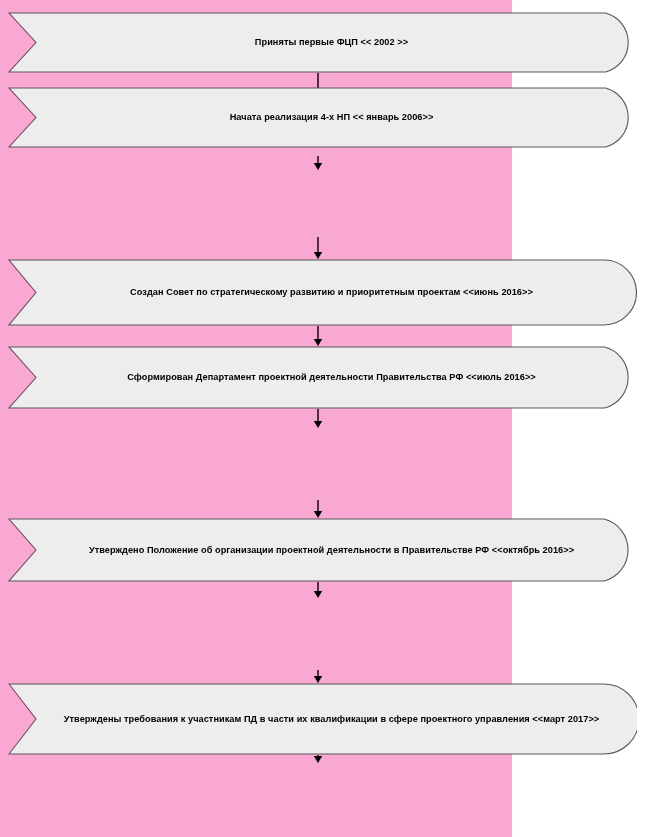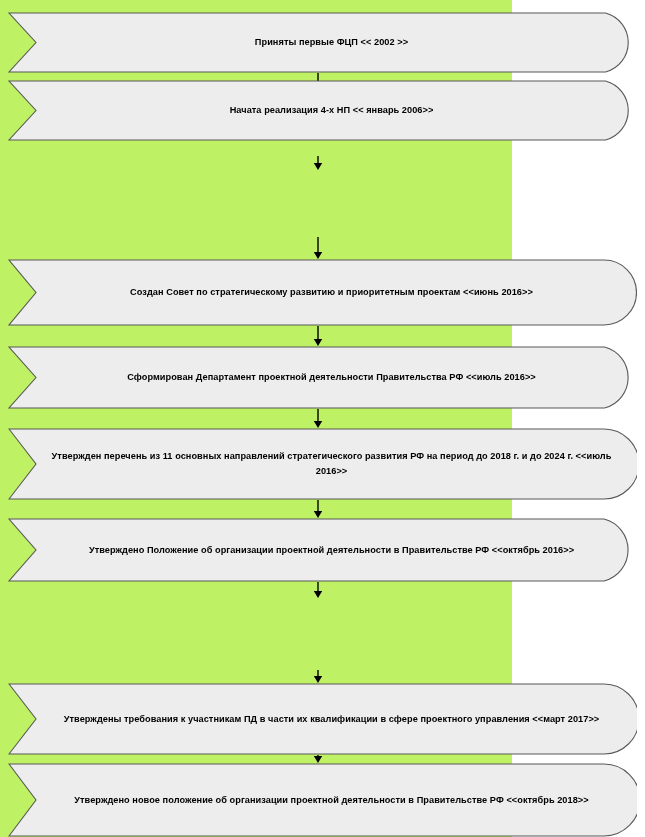--- a/index.html
+++ b/index.html
@@ -11,21 +11,21 @@
   body {
     width: 645px;
     height: 837px;
     overflow: hidden;
     font-family: "Liberation Sans", "DejaVu Sans", sans-serif;
   }
   #flow {
     position: relative;
     width: 512px;
     height: 837px;
-    background: #bef264;
+    background: #f9a8d4;
   }
   .step {
     position: relative;
     margin: 0 auto;
     width: 629px;
     display: block;
   }
   .step-svg {
     position: absolute;
     left: 0;
@@ -76,21 +76,21 @@
         <path d="M 1 1 L 597.5 1 A 30.5 30.5 0 0 1 597.5 60 L 1 60 L 28 30.5 Z" fill="#ededed" stroke="#595959" stroke-width="1.1" stroke-linejoin="miter"></path>
       </svg>
       <div class="step-label">Приняты первые ФЦП &lt;&lt; 2002 &gt;&gt;</div>
     </div>
     <div class="connector" style="position: absolute; left: 8px; top: 73px; height: 22px;">
       <svg viewBox="0 0 629 22" preserveAspectRatio="none">
         <line x1="310" y1="0" x2="310" y2="16" stroke="#000000" stroke-width="1.4"></line>
         <path d="M 305.8 15 L 314.2 15 L 310 22 Z" fill="#000000"></path>
       </svg>
     </div>
-    <div class="step" style="position: absolute; left: 8px; top: 80px; height: 61px;">
+    <div class="step" style="position: absolute; left: 8px; top: 87px; height: 61px;">
       <svg class="step-svg" viewBox="0 0 629 61" preserveAspectRatio="none">
         <path d="M 1 1 L 597.5 1 A 30.5 30.5 0 0 1 597.5 60 L 1 60 L 28 30.5 Z" fill="#ededed" stroke="#595959" stroke-width="1.1" stroke-linejoin="miter"></path>
       </svg>
       <div class="step-label">Начата реализация 4-х НП &lt;&lt; январь 2006&gt;&gt;</div>
     </div>
     <div class="connector" style="position: absolute; left: 8px; top: 156px; height: 14px;">
       <svg viewBox="0 0 629 14" preserveAspectRatio="none">
         <line x1="310" y1="0" x2="310" y2="8" stroke="#000000" stroke-width="1.4"></line>
         <path d="M 305.8 7 L 314.2 7 L 310 14 Z" fill="#000000"></path>
       </svg>
@@ -118,26 +118,20 @@
         <path d="M 1 1 L 596.5 1 A 31.5 31.5 0 0 1 596.5 62 L 1 62 L 28 31.5 Z" fill="#ededed" stroke="#595959" stroke-width="1.1" stroke-linejoin="miter"></path>
       </svg>
       <div class="step-label">Сформирован Департамент проектной деятельности Правительства РФ &lt;&lt;июль 2016&gt;&gt;</div>
     </div>
     <div class="connector" style="position: absolute; left: 8px; top: 409px; height: 19px;">
       <svg viewBox="0 0 629 19" preserveAspectRatio="none">
         <line x1="310" y1="0" x2="310" y2="13" stroke="#000000" stroke-width="1.4"></line>
         <path d="M 305.8 12 L 314.2 12 L 310 19 Z" fill="#000000"></path>
       </svg>
     </div>
-    <div class="step" style="position: absolute; left: 8px; top: 428px; height: 72px;">
-      <svg class="step-svg" viewBox="0 0 629 72" preserveAspectRatio="none">
-        <path d="M 1 1 L 596 1 A 32 32 0 0 1 596 71 L 1 71 L 28 36 Z" fill="#ededed" stroke="#595959" stroke-width="1.1" stroke-linejoin="miter"></path>
-      </svg>
-      <div class="step-label">Утвержден перечень из 11 основных направлений стратегического развития РФ на период до 2018 г. и до 2024 г. &lt;&lt;июль 2016&gt;&gt;</div>
-    </div>
     <div class="connector" style="position: absolute; left: 8px; top: 500px; height: 18px;">
       <svg viewBox="0 0 629 18" preserveAspectRatio="none">
         <line x1="310" y1="0" x2="310" y2="12" stroke="#000000" stroke-width="1.4"></line>
         <path d="M 305.8 11 L 314.2 11 L 310 18 Z" fill="#000000"></path>
       </svg>
     </div>
     <div class="step" style="position: absolute; left: 8px; top: 518px; height: 64px;">
       <svg class="step-svg" viewBox="0 0 629 64" preserveAspectRatio="none">
         <path d="M 1 1 L 596 1 A 32 32 0 0 1 596 63 L 1 63 L 28 32 Z" fill="#ededed" stroke="#595959" stroke-width="1.1" stroke-linejoin="miter"></path>
       </svg>
@@ -160,19 +154,13 @@
         <path d="M 1 1 L 596 1 A 32 32 0 0 1 596 71 L 1 71 L 28 36 Z" fill="#ededed" stroke="#595959" stroke-width="1.1" stroke-linejoin="miter"></path>
       </svg>
       <div class="step-label">Утверждены требования к участникам ПД в части их квалификации в сфере проектного управления &lt;&lt;март 2017&gt;&gt;</div>
     </div>
     <div class="connector" style="position: absolute; left: 8px; top: 755px; height: 8px;">
       <svg viewBox="0 0 629 8" preserveAspectRatio="none">
         <line x1="310" y1="0" x2="310" y2="2" stroke="#000000" stroke-width="1.4"></line>
         <path d="M 305.8 1 L 314.2 1 L 310 8 Z" fill="#000000"></path>
       </svg>
     </div>
-    <div class="step" style="position: absolute; left: 8px; top: 763px; height: 74px;">
-      <svg class="step-svg" viewBox="0 0 629 74" preserveAspectRatio="none">
-        <path d="M 1 1 L 596 1 A 32 32 0 0 1 596 73 L 1 73 L 28 37 Z" fill="#ededed" stroke="#595959" stroke-width="1.1" stroke-linejoin="miter"></path>
-      </svg>
-      <div class="step-label">Утверждено новое положение об организации проектной деятельности в Правительстве РФ  &lt;&lt;октябрь 2018&gt;&gt;</div>
-    </div>
   </div>
 
 </body></html>

